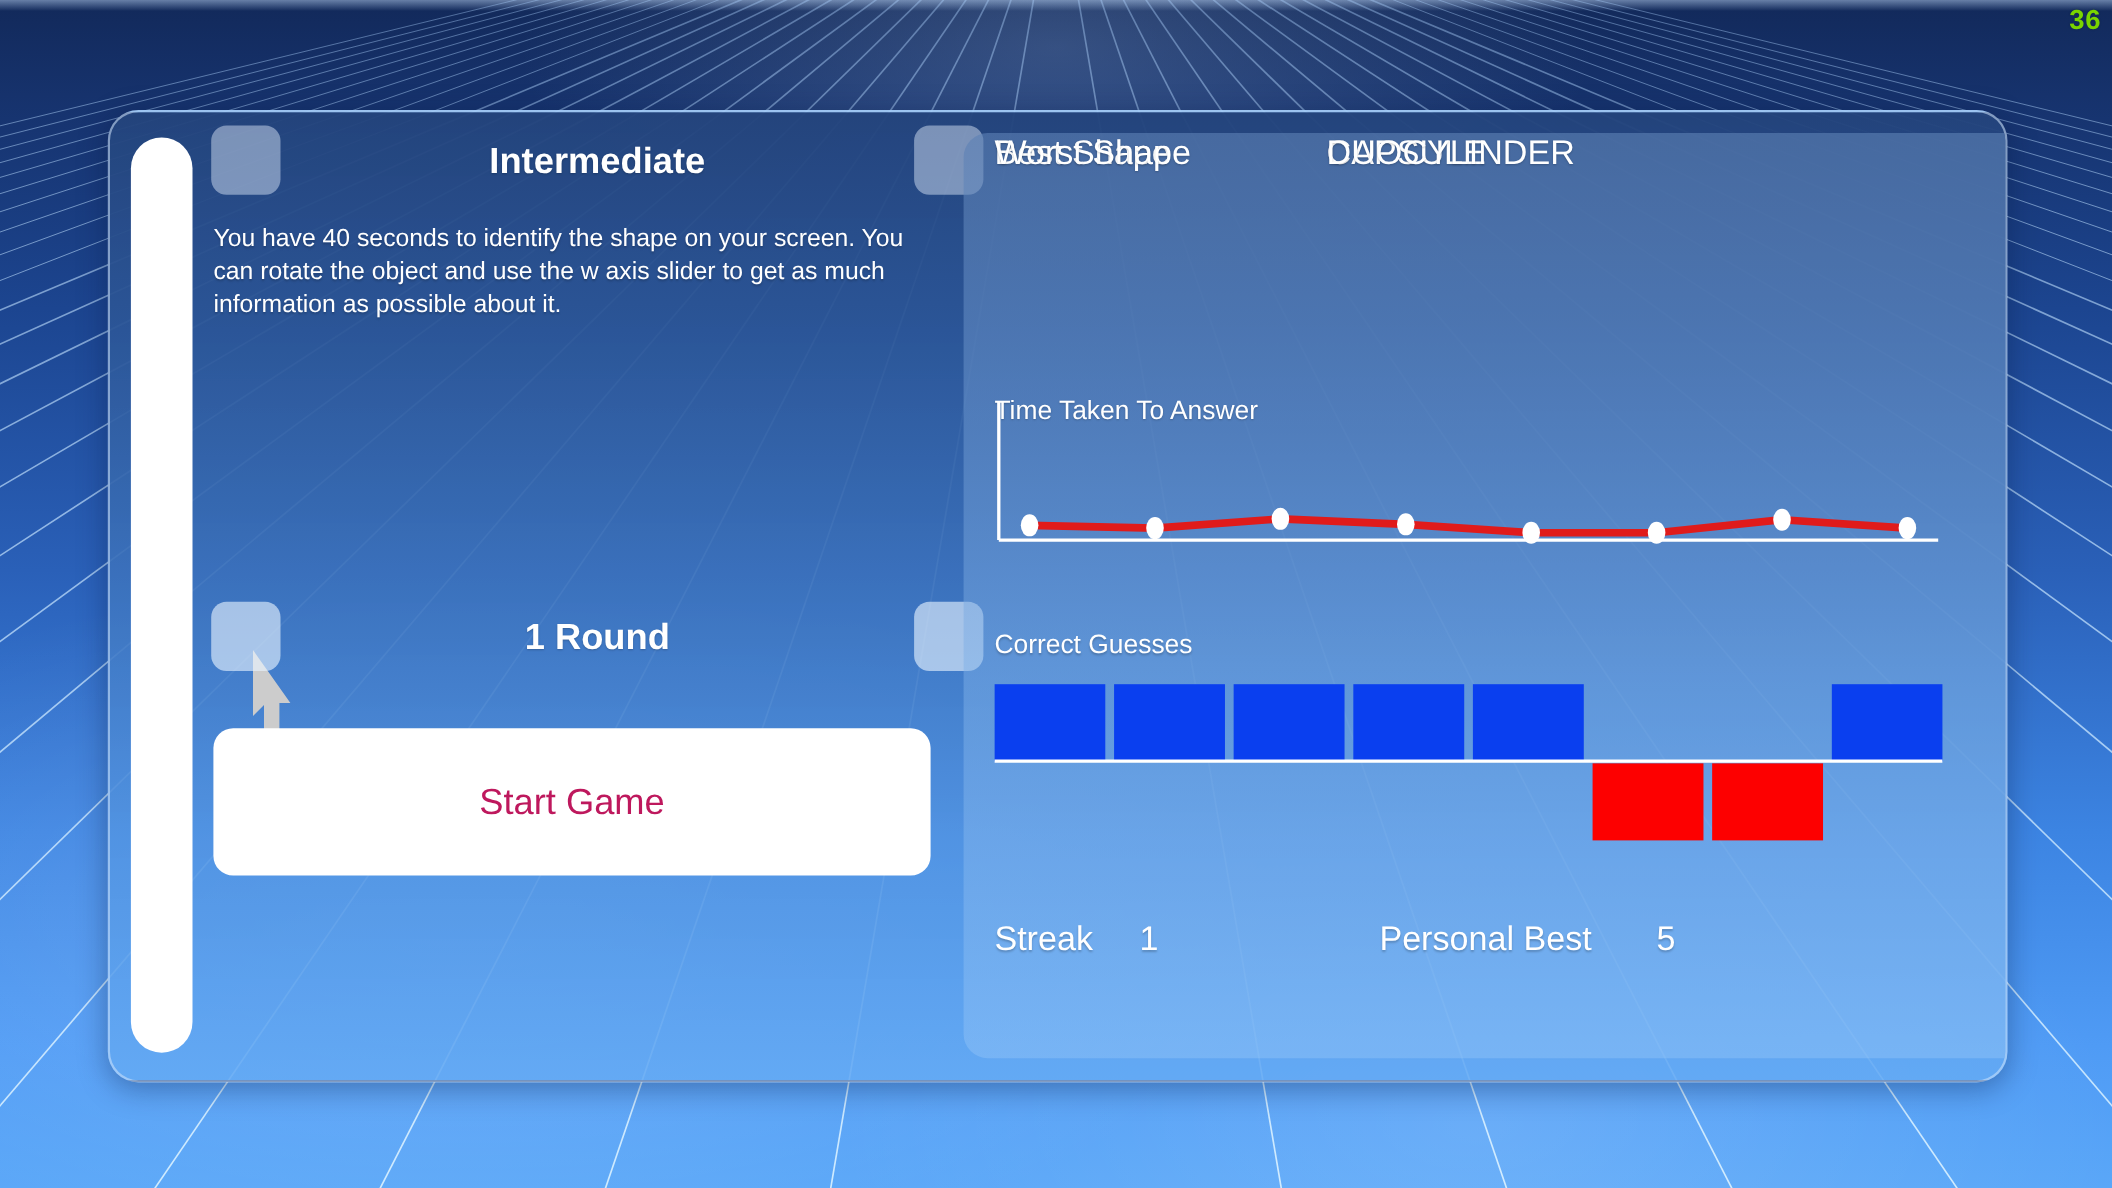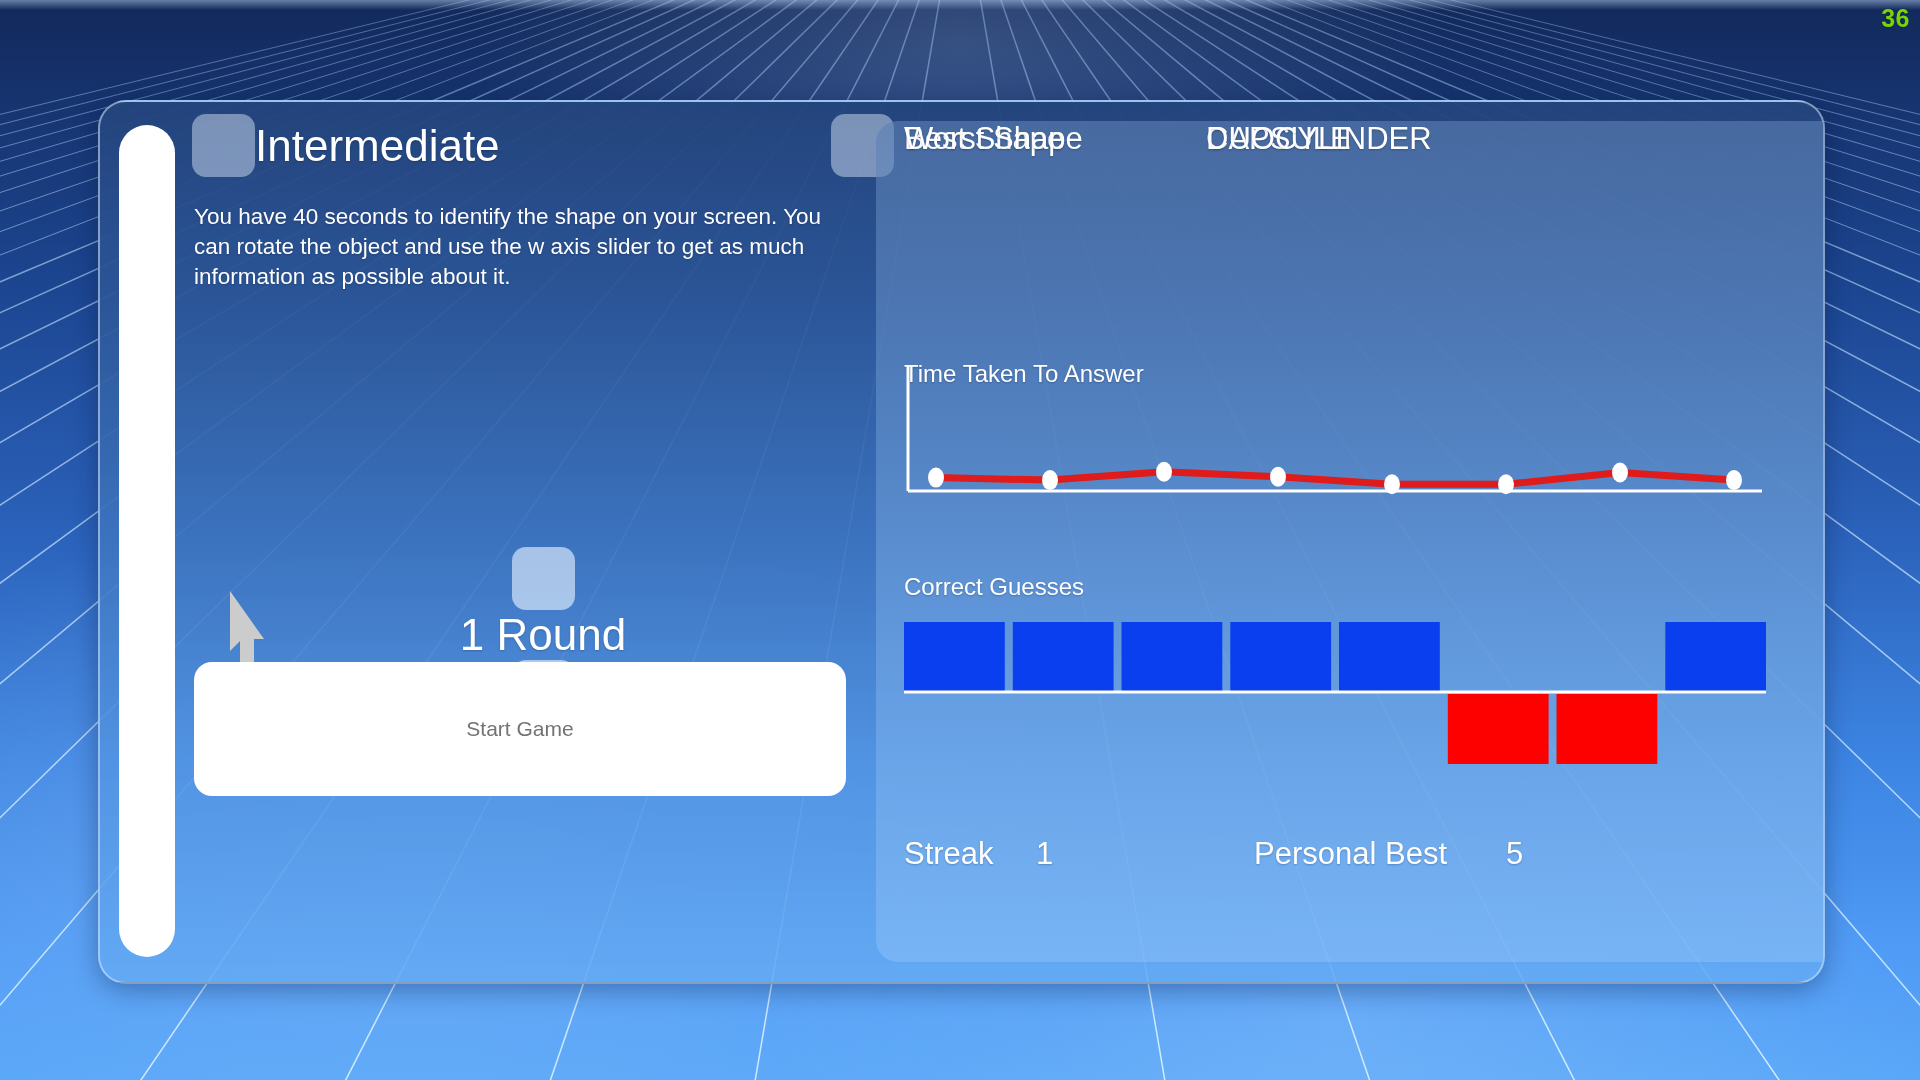--- a/index.html
+++ b/index.html
@@ -130,28 +130,29 @@
     border-radius: 14px;
     background: rgba(226,238,252,.46);
     border: none;
     flex: 0 0 auto;
   }
   .arrow-btn.light {
     background: rgba(232,243,255,.62);
   }
   .selector-label {
     flex: 1 1 auto;
+    text-align: center;
     color: #ffffff;
-    font-size: 44px;
-    font-weight: 400;
+    font-size: 33px;
+    font-weight: 700;
     text-shadow: 0 1px 2px rgba(0,0,0,.22);
   }
 
   #difficulty-row { top: 12px; }
-  #rounds-row { top: 445px; flex-direction: column; }
+  #rounds-row { top: 445px; }
 
   #difficulty-desc {
     position: absolute;
     left: 2px;
     top: 100px;
     width: 640px;
     color: #ffffff;
     font-size: 22.5px;
     line-height: 1.33;
     text-shadow: 0 1px 2px rgba(0,0,0,.20);
@@ -159,22 +160,22 @@
 
   #start-button {
     position: absolute;
     left: 2px;
     top: 560px;
     width: 652px;
     height: 134px;
     background: #ffffff;
     border: none;
     border-radius: 18px;
-    color: #737373;
-    font-size: 21px;
+    color: #be185d;
+    font-size: 33px;
     font-family: "Liberation Sans", sans-serif;
     cursor: pointer;
   }
 
   
   #stats-card {
     position: absolute;
     left: 776px;
     top: 19px;
     width: 1070px;

